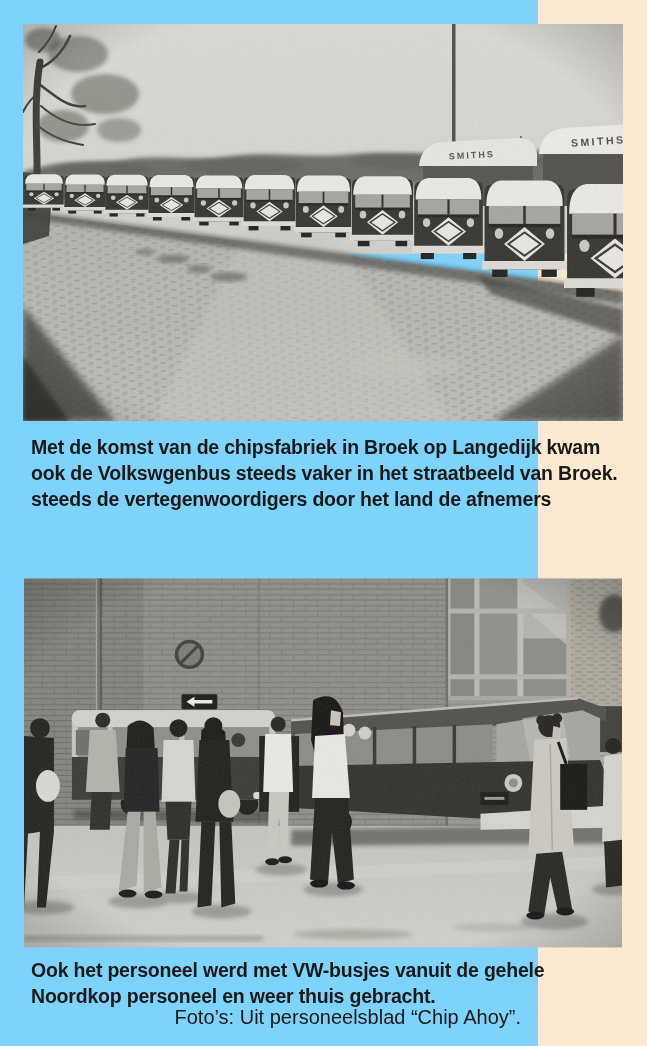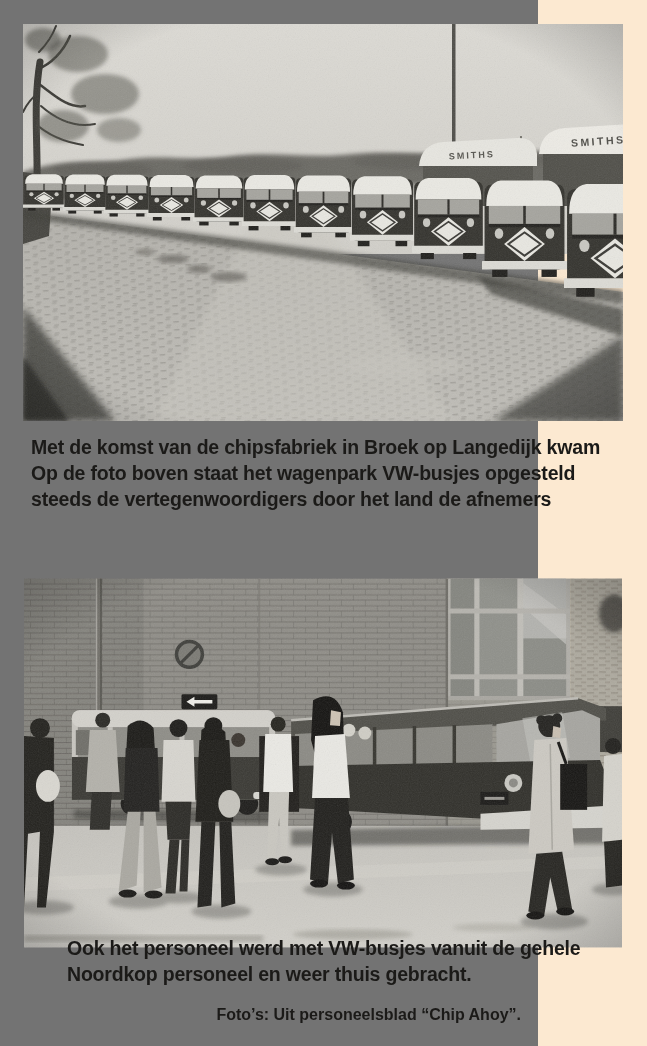--- a/index.html
+++ b/index.html
@@ -2,44 +2,44 @@
 <html><head>
 <meta charset="utf-8">
 <style>
   html,body{margin:0;padding:0;}
   body{
     width:647px;height:1046px;
     background:#fce9d1;
     font-family:"Liberation Sans", sans-serif;
     overflow:hidden;
   }
-  .page{position:relative;width:538px;height:1046px;background:#737373;}
+  .page{position:relative;width:538px;height:1046px;background:#7dd3fc;}
   .photo{position:absolute;display:block;}
   .photo svg{display:block;}
   .caption{
     position:absolute;
     font-weight:bold;
     font-size:19.5px;
     line-height:26px;
     color:#1b1a18;
     letter-spacing:-0.2px;
     white-space:nowrap;
   }
   .credit{
     position:absolute;
-    font-weight:bold;
-    font-size:16px;
+    font-weight:normal;
+    font-size:20px;
     color:#1b1a18;
     white-space:nowrap;
     text-align:right;
   }
   #photo-top{left:23px;top:24px;}
   #caption-top{left:31px;top:434px;}
   #photo-bottom{left:24px;top:578px;}
-  #caption-bottom{left:31px;top:935px;margin-left:36px;}
+  #caption-bottom{left:31px;top:957px;}
   #credit{right:17px;top:1006px;}
 </style>
 </head>
 <body>
 
 <div class="page">
 
   <div class="photo" id="photo-top">
     <svg width="600" height="397" viewBox="0 0 600 397" xmlns="http://www.w3.org/2000/svg">
       <defs>
@@ -161,21 +161,21 @@
         <use href="#vwbus" x="541" y="150" width="102" height="124"></use>
       </g>
 
       <rect x="0" y="0" width="600" height="397" filter="url(#grainT)" opacity="0.13"></rect>
       <rect x="0" y="0" width="600" height="397" fill="url(#vigT)"></rect>
     </svg>
   </div>
 
   <div class="caption" id="caption-top">
     <div>Met de komst van de chipsfabriek in Broek op Langedijk kwam</div>
-    <div>Op de foto boven staat het wagenpark VW-busjes opgesteld</div>
+    <div>ook de Volkswgenbus steeds vaker in het straatbeeld van Broek.</div>
     <div>steeds de vertegenwoordigers door het land de afnemers</div>
   </div>
 
   <div class="photo" id="photo-bottom">
     <svg width="598" height="370" viewBox="0 0 600 370" xmlns="http://www.w3.org/2000/svg">
       <defs>
         <linearGradient id="paveB" x1="0" y1="0" x2="0" y2="1">
           <stop offset="0" stop-color="#c5c3bd"></stop>
             <stop offset="1" stop-color="#d1cfc9"></stop>
         </linearGradient>

